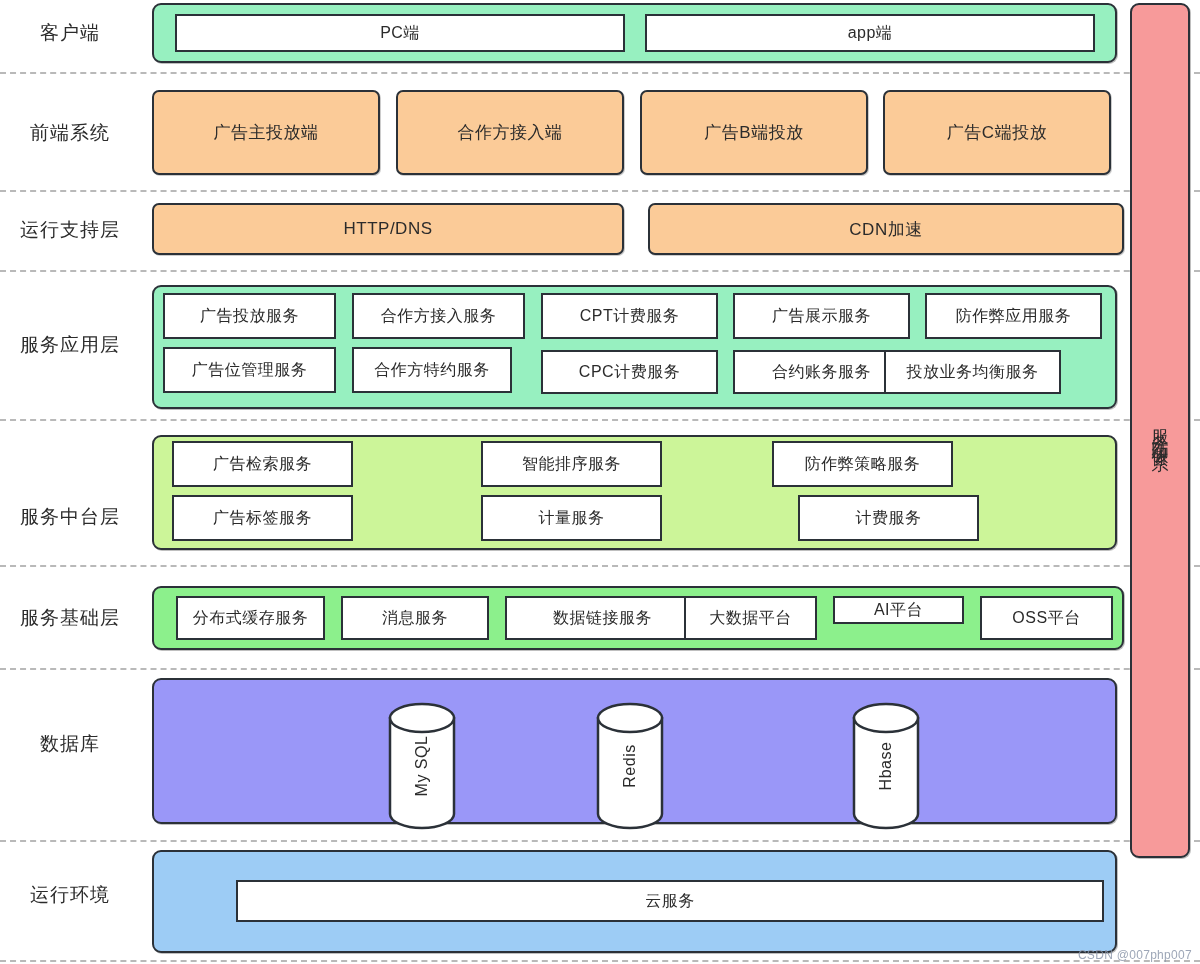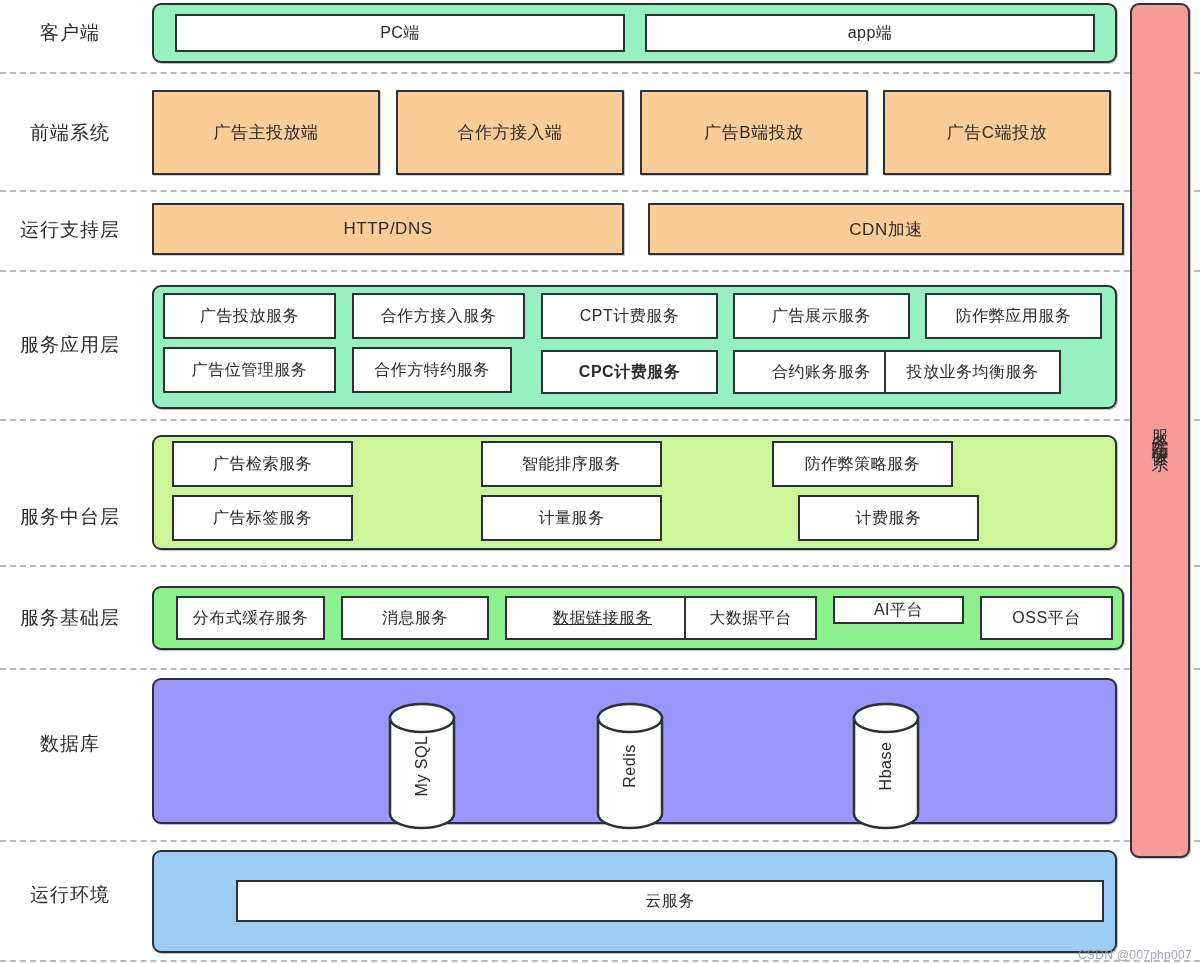--- a/index.html
+++ b/index.html
@@ -62,21 +62,21 @@
     color: #2b2b2b;
     text-align: center;
     letter-spacing: 0.5px;
   }
 
   
   .solidnode {
     position: absolute;
     box-sizing: border-box;
     border: 2.5px solid #2b3138;
-    border-radius: 1px;
+    border-radius: 7px;
     display: flex;
     align-items: center;
     justify-content: center;
     font-size: 17px;
     color: #2b2b2b;
     letter-spacing: 0.5px;
     box-shadow: 1px 1px 0 rgba(0,0,0,0.2);
   }
 
   
@@ -170,40 +170,40 @@
 
   <div class="band" style="left:152px; top:285px; width:965px; height:124px; background:#97F0C0;"></div>
 
   <div class="node" style="left:163px; top:293px; width:173px; height:46px;">广告投放服务</div>
   <div class="node" style="left:163px; top:347px; width:173px; height:46px;">广告位管理服务</div>
 
   <div class="node" style="left:352px; top:293px; width:173px; height:46px;">合作方接入服务</div>
   <div class="node" style="left:352px; top:347px; width:160px; height:46px;">合作方特约服务</div>
 
   <div class="node" style="left:541px; top:293px; width:177px; height:46px;">CPT计费服务</div>
-  <div class="node" style="left:541px; top:350px; width:177px; height:44px;font-weight:bold;">CPC计费服务</div>
+  <div class="node" style="left:541px; top:350px; width:177px; height:44px;">CPC计费服务</div>
 
   <div class="node" style="left:733px; top:293px; width:177px; height:46px;">广告展示服务</div>
   <div class="node" style="left:733px; top:350px; width:177px; height:44px;">合约账务服务</div>
 
   <div class="node" style="left:925px; top:293px; width:177px; height:46px;">防作弊应用服务</div>
   <div class="node" style="left:884px; top:350px; width:177px; height:44px;">投放业务均衡服务</div>
 
   <div class="band" style="left:152px; top:435px; width:965px; height:115px; background:#CCF599;"></div>
   <div class="node" style="left:172px; top:441px; width:181px; height:46px;">广告检索服务</div>
   <div class="node" style="left:172px; top:495px; width:181px; height:46px;">广告标签服务</div>
   <div class="node" style="left:481px; top:441px; width:181px; height:46px;">智能排序服务</div>
   <div class="node" style="left:481px; top:495px; width:181px; height:46px;">计量服务</div>
   <div class="node" style="left:772px; top:441px; width:181px; height:46px;">防作弊策略服务</div>
   <div class="node" style="left:772px; top:495px; width:181px; height:46px;margin-left:26px;">计费服务</div>
 
   <div class="band" style="left:152px; top:586px; width:972px; height:64px; background:#8CF08C;"></div>
   <div class="node" style="left:176px; top:596px; width:149px; height:44px;">分布式缓存服务</div>
   <div class="node" style="left:341px; top:596px; width:148px; height:44px;">消息服务</div>
-  <div class="node" style="left:505px; top:596px; width:195px; height:44px;text-decoration:underline;">数据链接服务</div>
+  <div class="node" style="left:505px; top:596px; width:195px; height:44px;">数据链接服务</div>
   <div class="node" style="left:684px; top:596px; width:133px; height:44px;">大数据平台</div>
   <div class="node" style="left:833px; top:596px; width:131px; height:28px;">AI平台</div>
   <div class="node" style="left:980px; top:596px; width:133px; height:44px;">OSS平台</div>
 
   <div class="band" style="left:152px; top:678px; width:965px; height:146px; background:#9A97F8;"></div>
 
   <div class="cyl" style="left:387px; top:702px;">
     <svg width="70" height="128" viewBox="0 0 70 128">
       <path d="M3 16 L3 112 A32 14 0 0 0 67 112 L67 16 Z" fill="#ffffff" stroke="#2b3138" stroke-width="2.5"></path>
       <ellipse cx="35" cy="16" rx="32" ry="14" fill="#ffffff" stroke="#2b3138" stroke-width="2.5"></ellipse>

